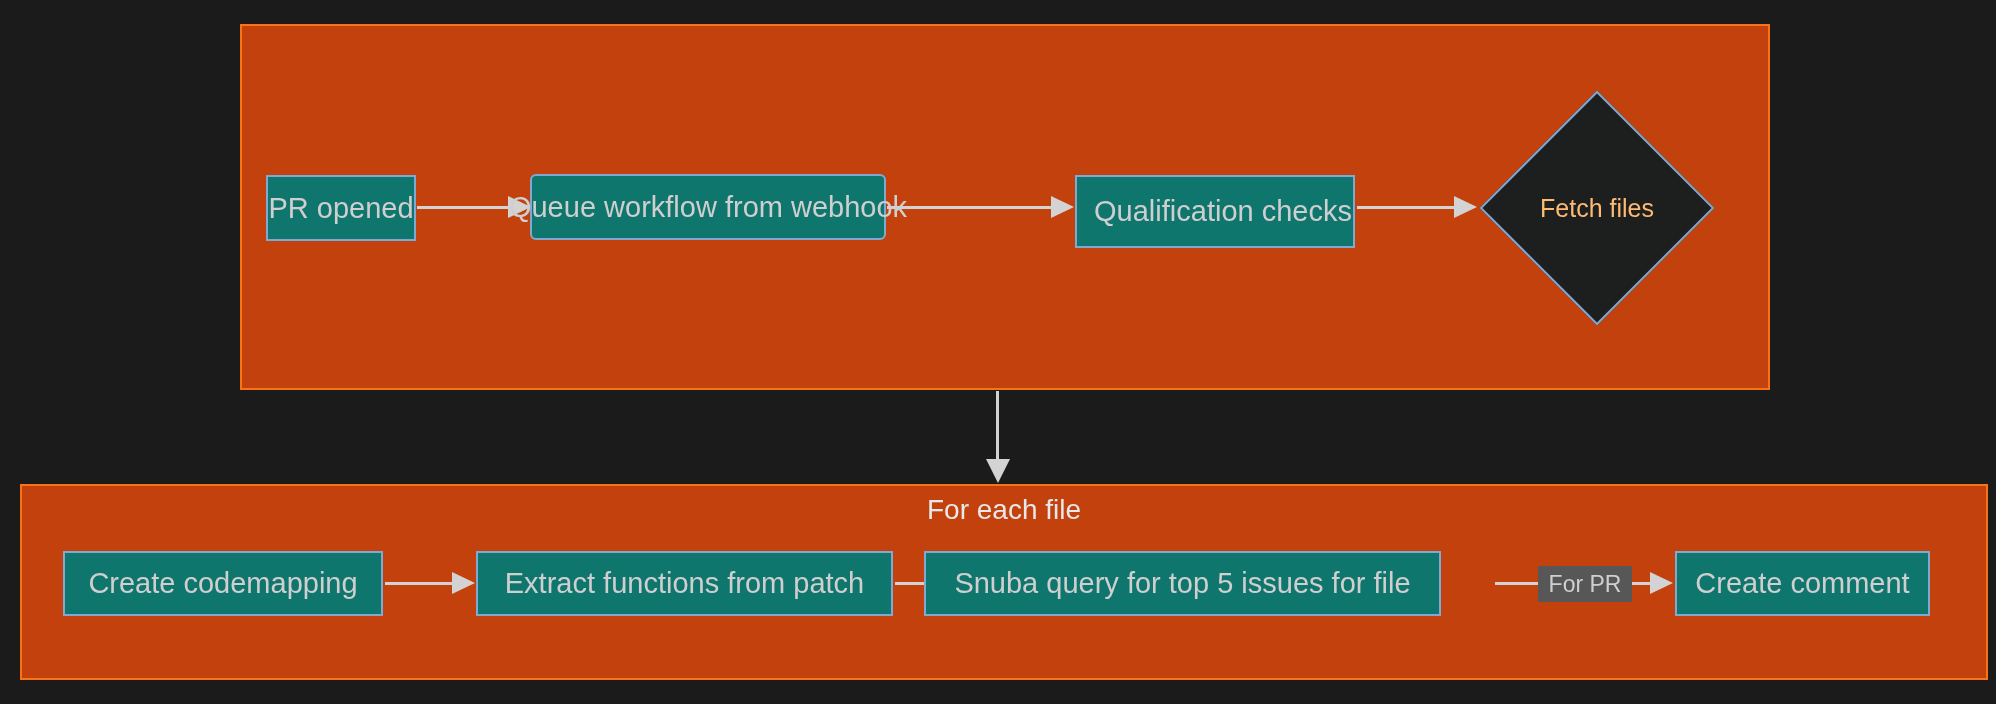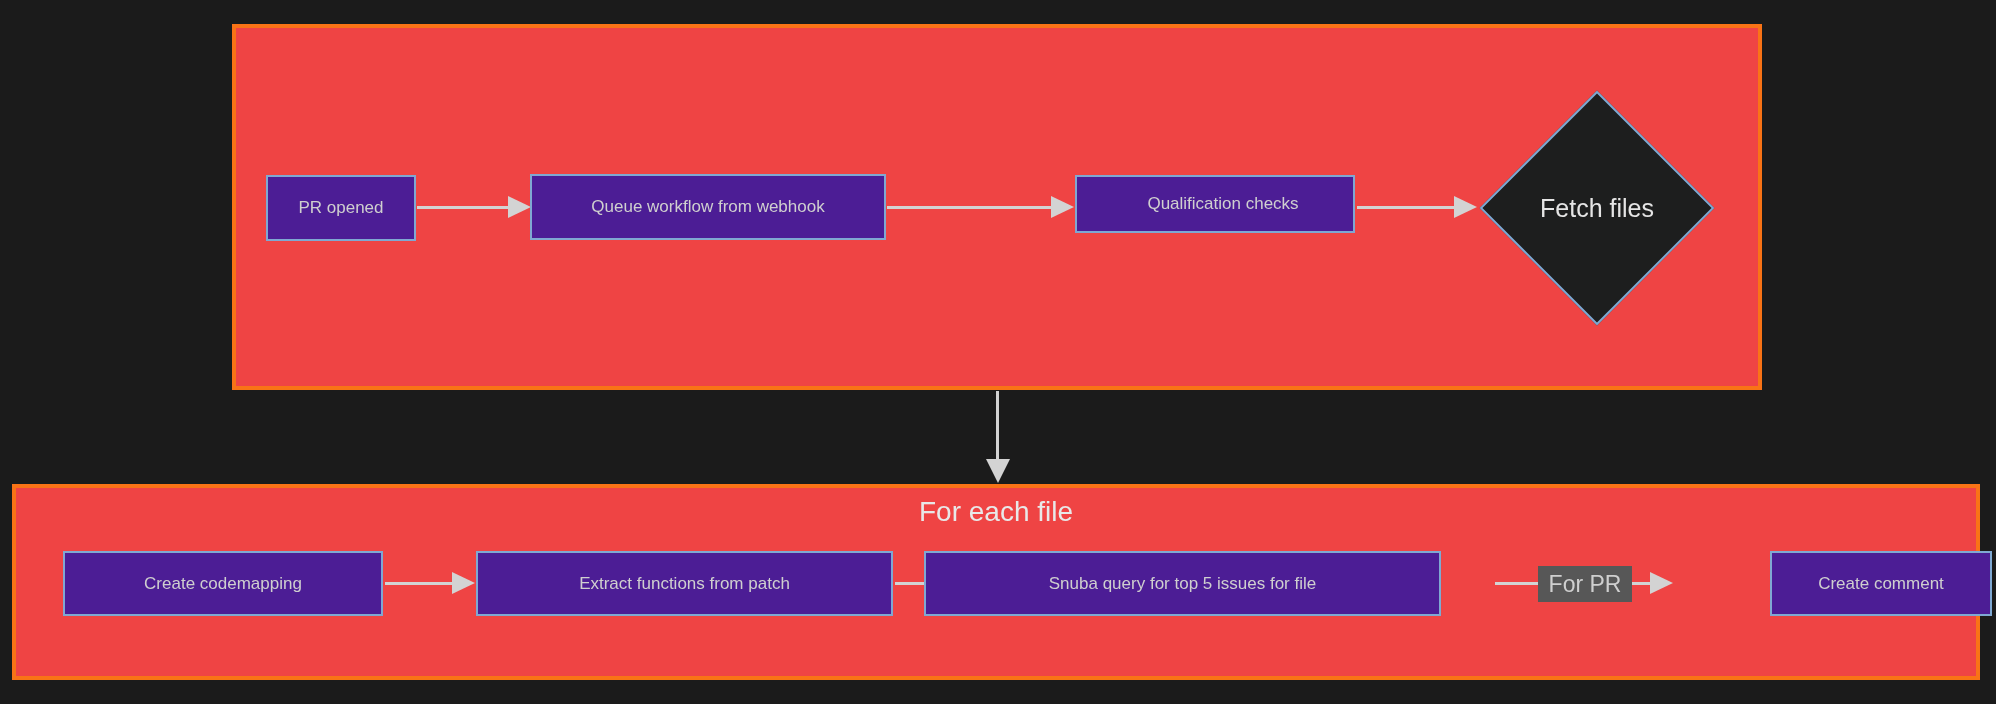--- a/index.html
+++ b/index.html
@@ -10,73 +10,74 @@
   }
   .canvas {
     position: relative;
     width: 1996px;
     height: 704px;
     background: #1b1b1b;
     overflow: hidden;
   }
   .cluster {
     position: absolute;
-    background: #ef4444;
-    border: 4px solid #f97316;
+    background: #c2410c;
+    border: 2px solid #f97316;
     box-sizing: border-box;
+    margin-left: 8px;
   }
   #cluster-stage1 { left: 232px; top: 24px; width: 1530px; height: 366px; }
   #cluster-stage2 { left: 12px; top: 484px; width: 1968px; height: 196px; }
   .cluster-title {
     position: absolute;
     left: 0; right: 0;
     top: 8px;
     text-align: center;
     color: #e8e8e8;
     font-size: 28px;
     font-weight: 400;
   }
   .node {
     position: absolute;
     display: flex;
     align-items: center;
     justify-content: center;
-    background: #4c1d95;
+    background: #0f766e;
     border: 2px solid #7fa8d2;
     box-sizing: border-box;
     color: #cfcfcf;
-    font-size: 17px;
+    font-size: 29px;
     white-space: nowrap;
     z-index: 3;
   }
   #n-pr       { left: 266px;  top: 175px; width: 150px; height: 66px; }
-  #n-queue    { left: 530px;  top: 174px; width: 356px; height: 66px; border-radius: 0; }
-  #n-qual     { left: 1075px; top: 175px; width: 280px; height: 58px; padding-left: 16px; }
+  #n-queue    { left: 530px;  top: 174px; width: 356px; height: 66px; border-radius: 6px; }
+  #n-qual     { left: 1075px; top: 175px; width: 280px; height: 73px; padding-left: 16px; }
   #n-reverse  { left: 63px;   top: 551px; width: 320px; height: 65px; }
   #n-extract  { left: 476px;  top: 551px; width: 417px; height: 65px; text-align: center; }
   #n-snuba    { left: 924px;  top: 551px; width: 517px; height: 65px; }
-  #n-create   { left: 1770px; top: 551px; width: 222px; height: 65px; }
+  #n-create   { left: 1675px; top: 551px; width: 255px; height: 65px; }
   .diamond-shape {
     position: absolute;
     left: 1514px; top: 125px;
     width: 166px; height: 166px;
     background: #1d1e1e;
     border: 2px solid #7fa8d2;
     box-sizing: border-box;
     transform: rotate(45deg);
     z-index: 2;
   }
   .diamond-label {
     position: absolute;
     left: 1480px; top: 175px;
     width: 234px; height: 66px;
     display: flex;
     align-items: center;
     justify-content: center;
-    color: #e5e5e5;
+    color: #fdba74;
     font-size: 25px;
     white-space: nowrap;
     z-index: 3;
   }
   .edge-h {
     position: absolute;
     height: 3px;
     background: #d3d3d3;
     z-index: 1;
   }

